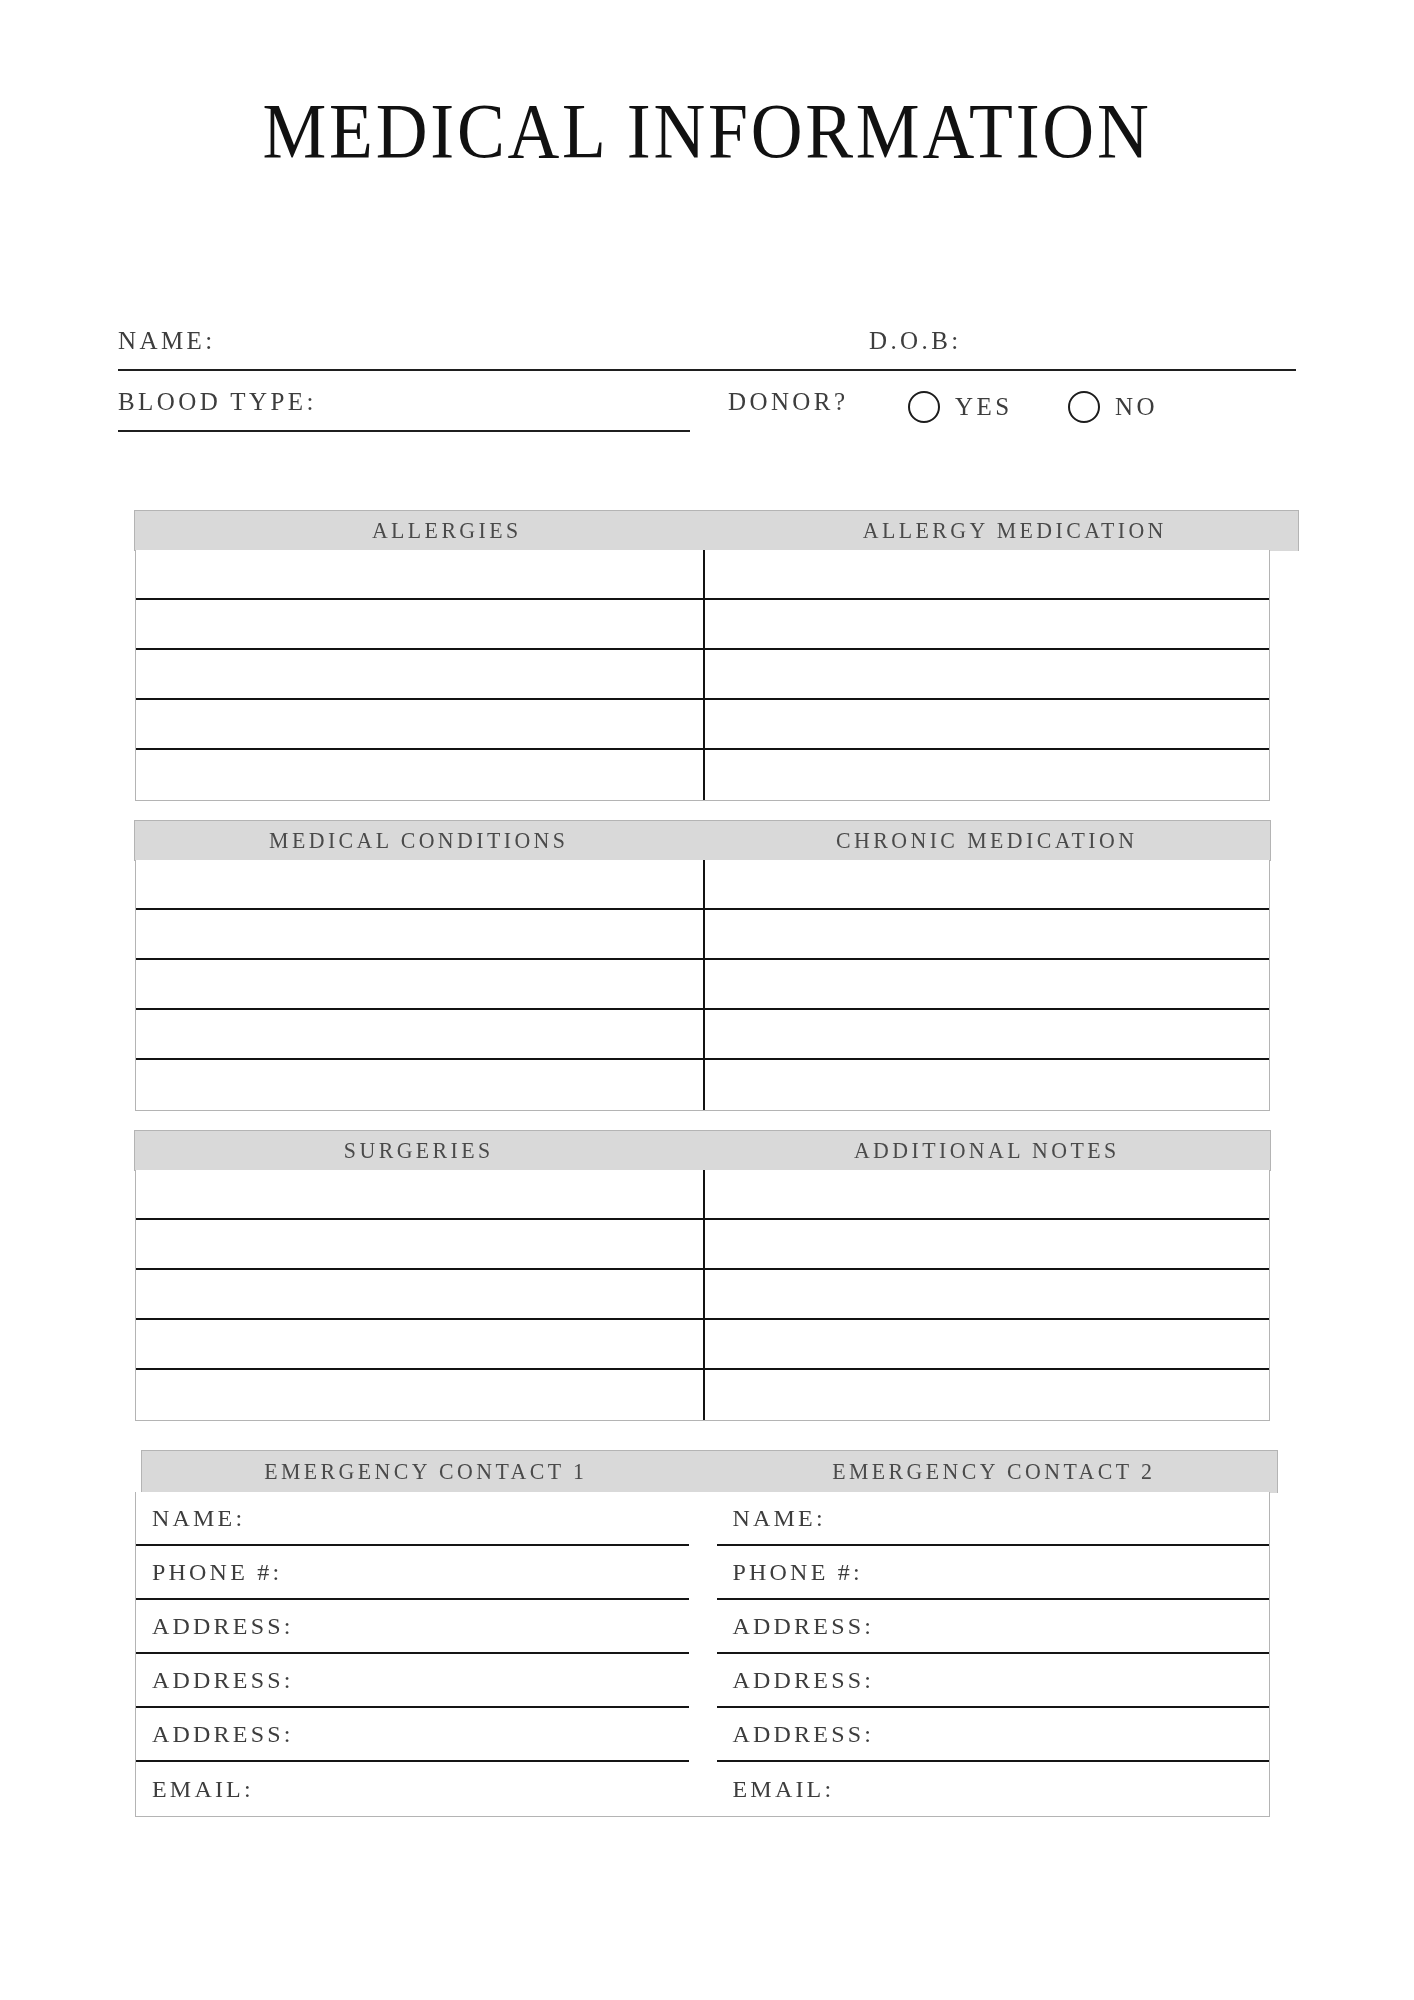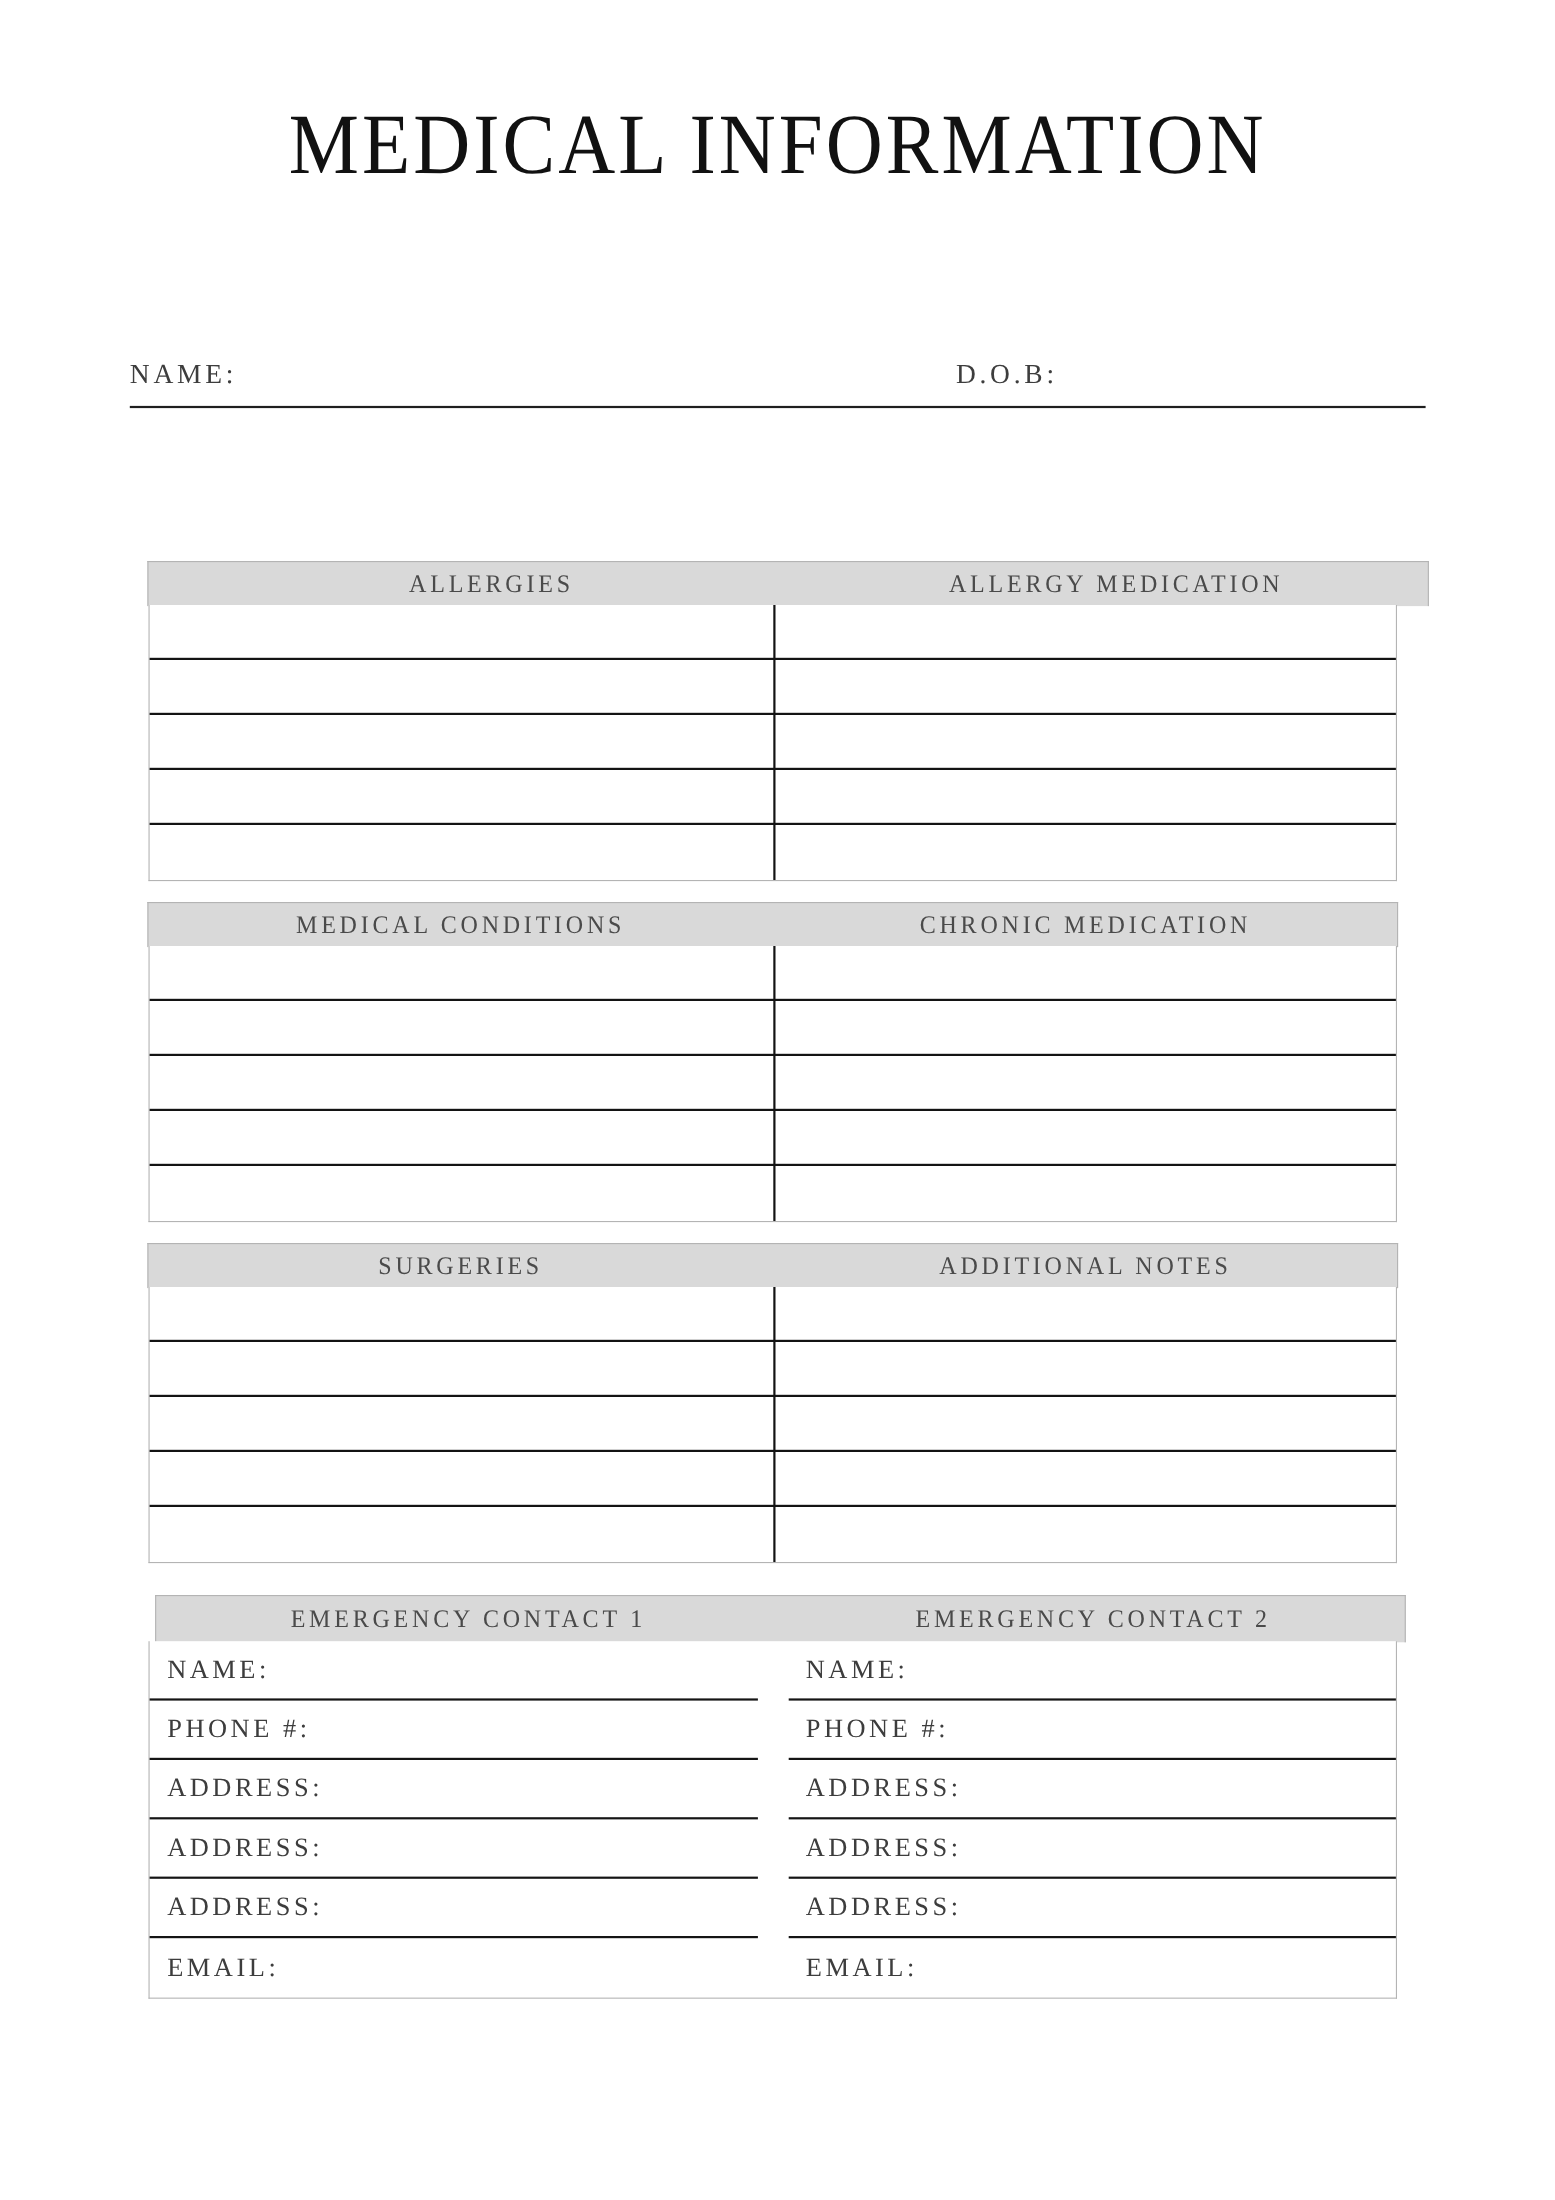--- a/index.html
+++ b/index.html
@@ -233,20 +233,35 @@
 
   <div class="info-block">
 
     <div class="info-row">
       <span class="field-label lbl-name">NAME:</span>
       <span class="field-label lbl-dob">D.O.B:</span>
       <span class="rule rule-full"></span>
     </div>
 
 
+    <div class="info-row">
+      <span class="field-label lbl-blood">BLOOD TYPE:</span>
+      <span class="rule rule-short"></span>
+      <span class="field-label lbl-donor">DONOR?</span>
+
+      <span class="radio-group radio-yes">
+        <span class="radio-circle"></span>
+        <span class="radio-label">YES</span>
+      </span>
+
+      <span class="radio-group radio-no">
+        <span class="radio-circle"></span>
+        <span class="radio-label">NO</span>
+      </span>
+    </div>
   </div>
 
   <div style="position:absolute; left:0; top:510px; width:1414px;">
     <div class="tbl-head" style="position:absolute; left:135px; width:1135px;padding-left:28px;">
       <div class="tbl-head-cell">ALLERGIES</div>
       <div class="tbl-head-cell">ALLERGY MEDICATION</div>
     </div>
     <div class="tbl" style="top:40px;">
       <div class="tbl-body">
         <div class="col-divider"></div>

